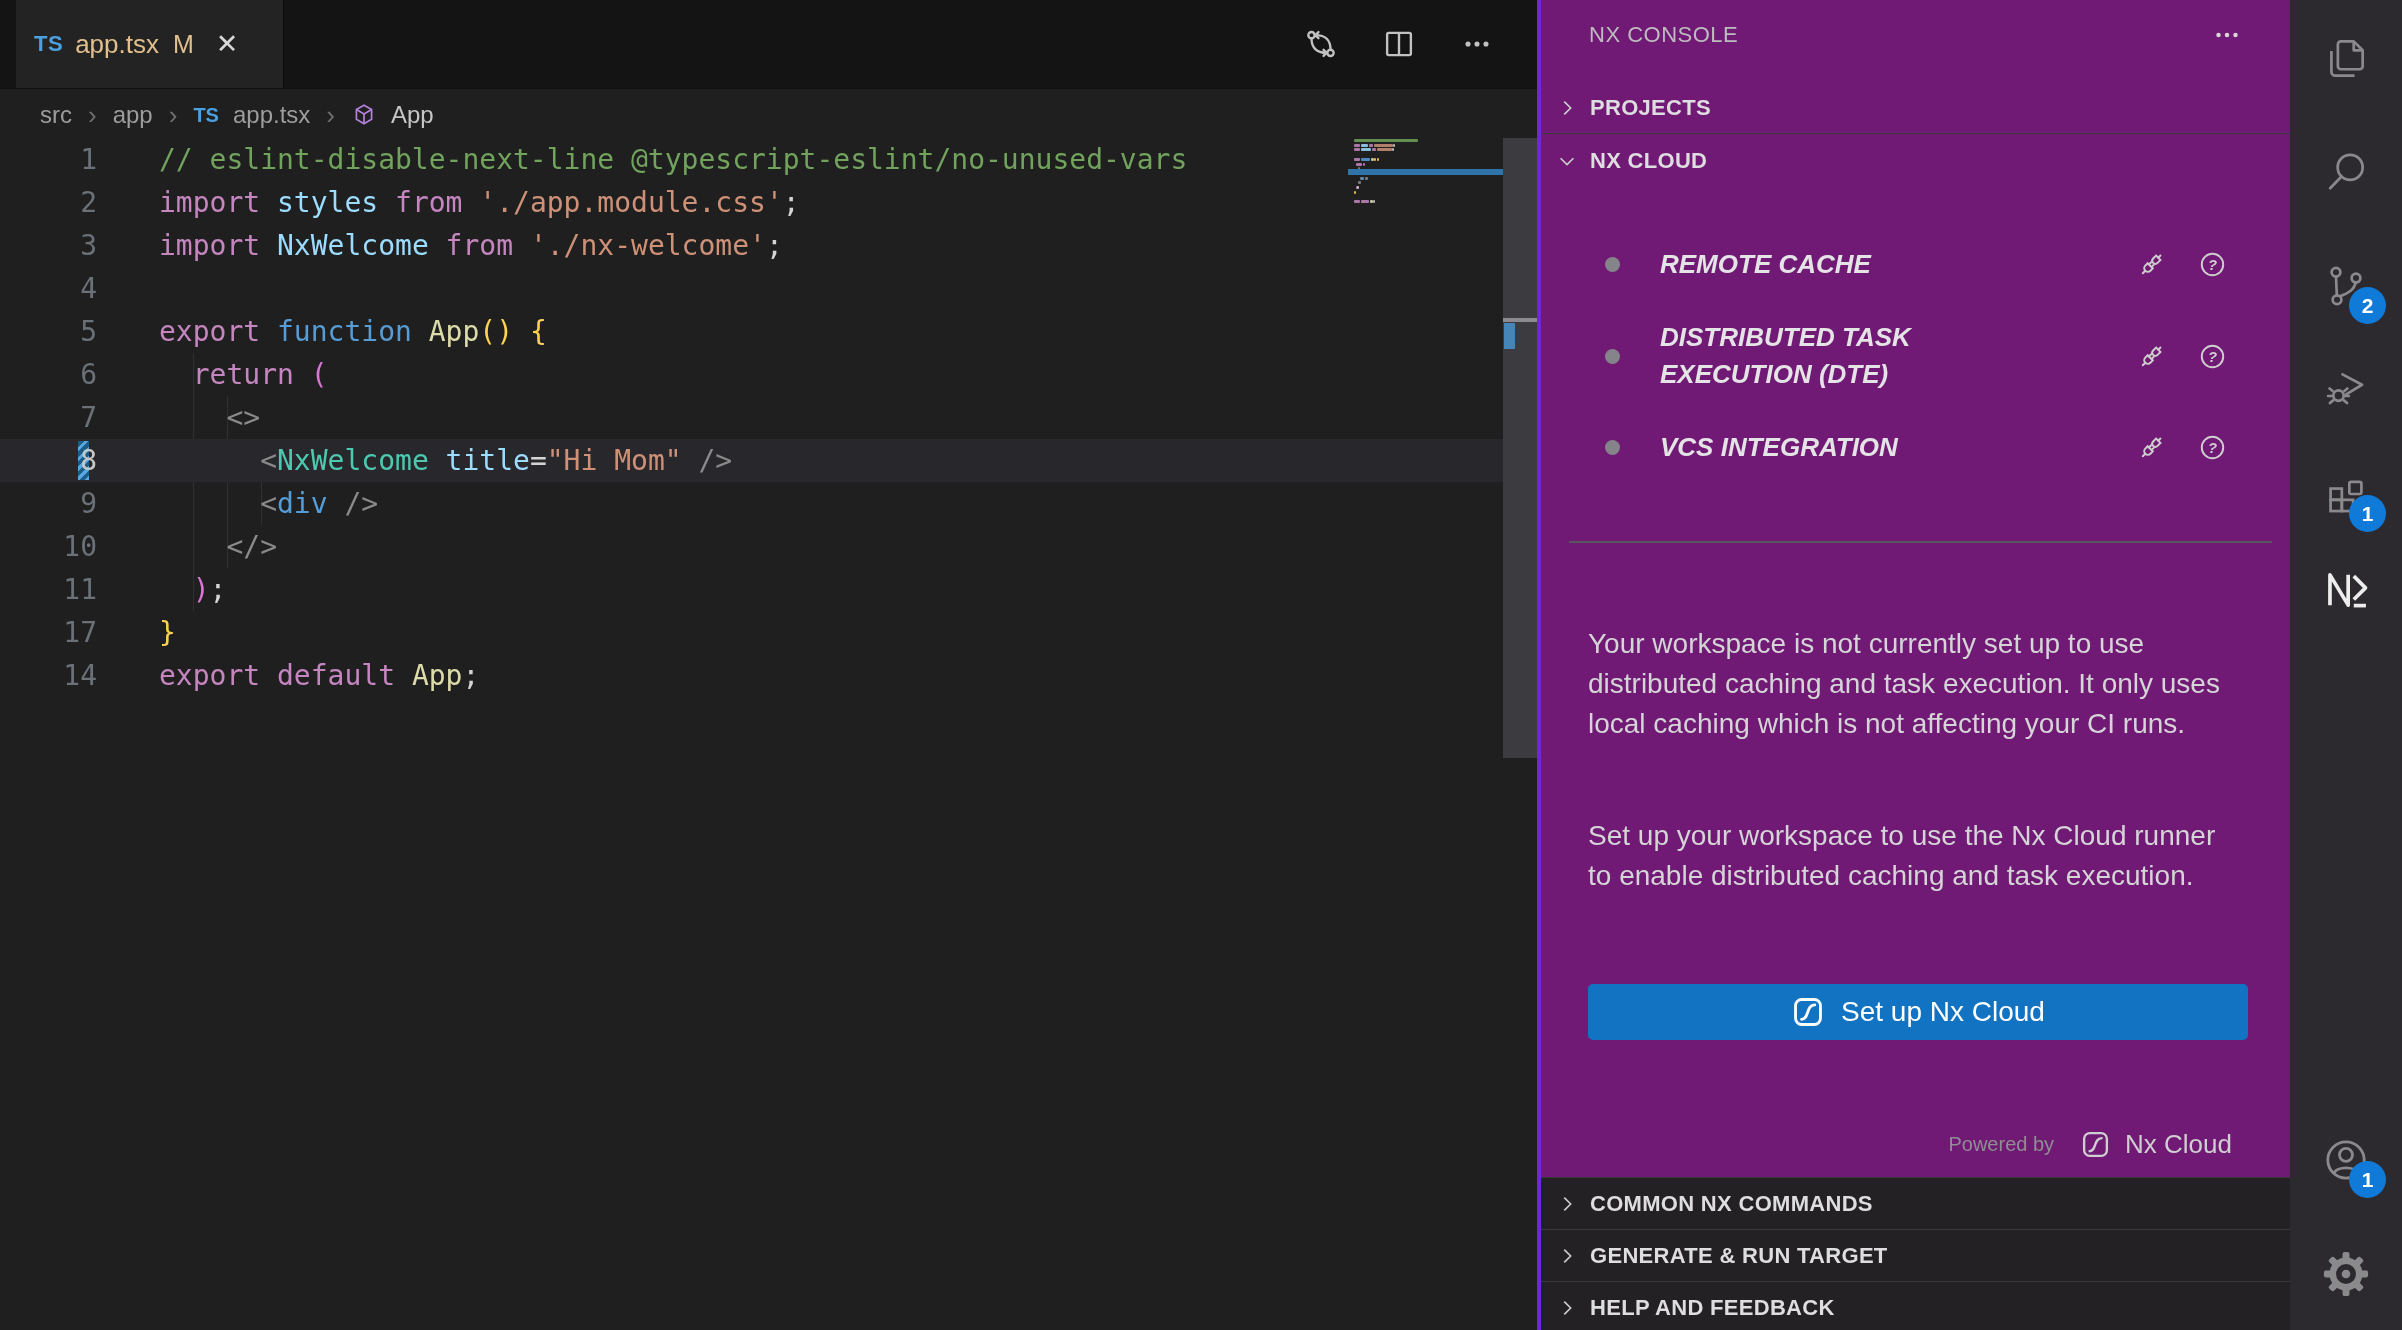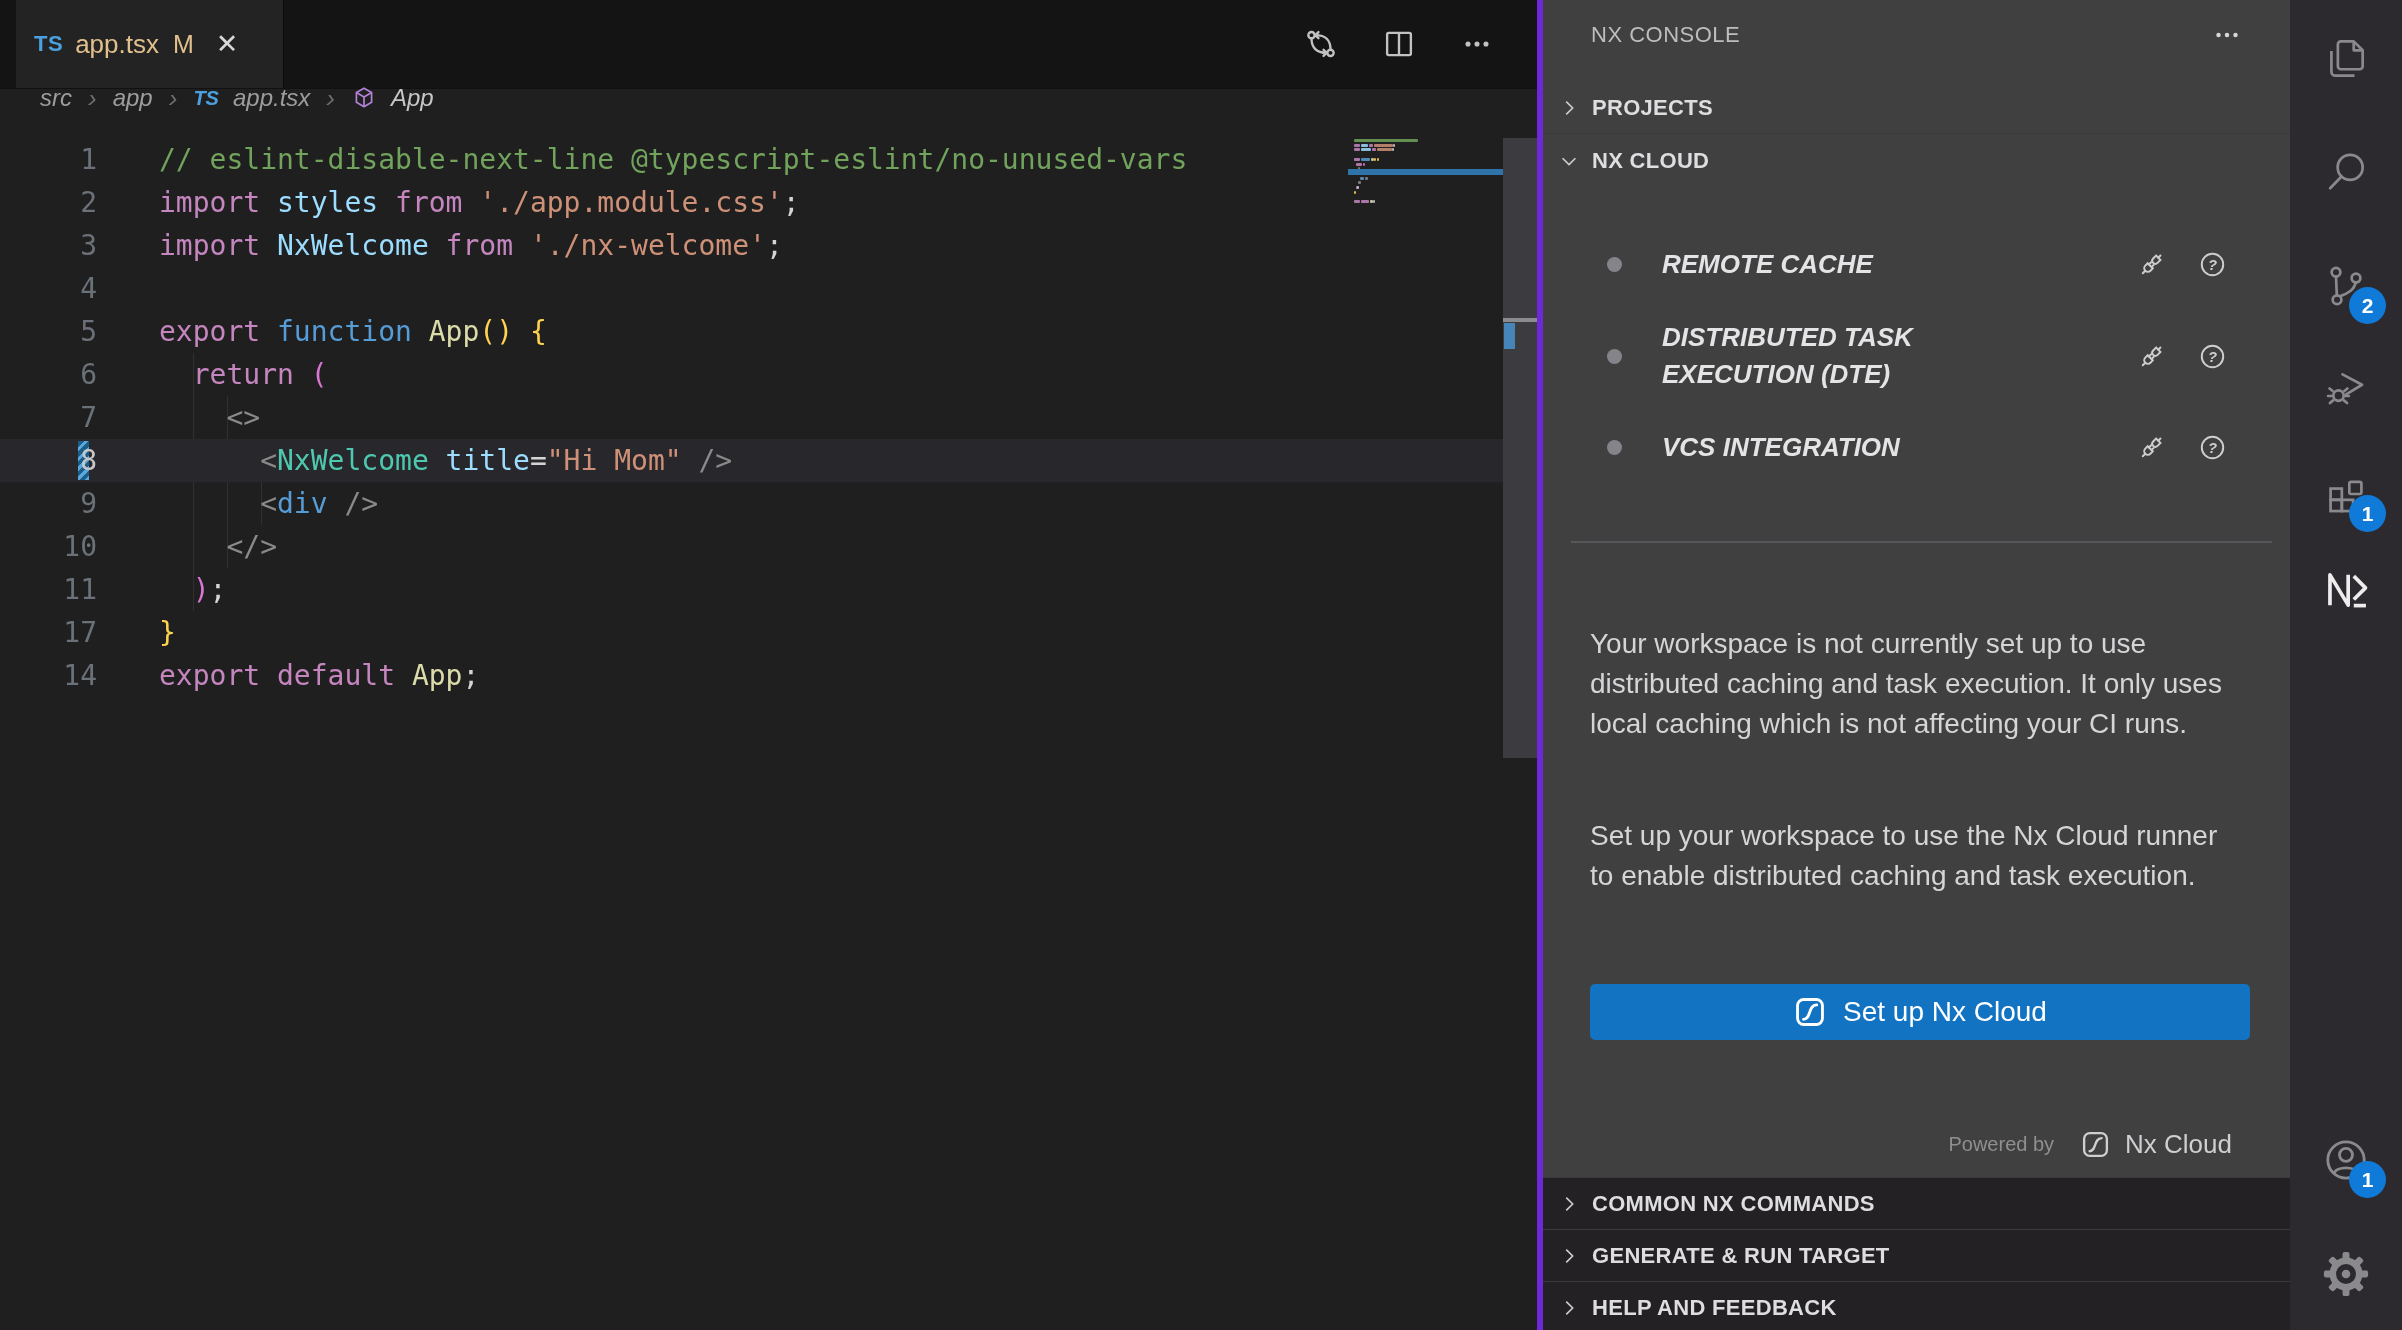--- a/index.html
+++ b/index.html
@@ -15,22 +15,22 @@
   .tab{position:absolute;left:16px;top:0;height:88px;width:268px;background:#242324;
        display:flex;align-items:center;padding:0 18px;box-sizing:border-box;
        border-right:1px solid #0c0c0c;cursor:pointer;}
   .ts-label{color:#4ba0df;font-weight:bold;font-size:22px;letter-spacing:.5px;}
   .tab-name{color:#e2c08d;font-size:26px;margin-left:12px;}
   .tab-git{color:#e2c08d;font-size:25px;margin-left:14px;}
   .tab-close{color:#d8d8d8;font-size:27px;margin-left:22px;cursor:pointer;line-height:1;}
   .editor-actions{position:absolute;right:40px;top:0;height:88px;display:flex;align-items:center;gap:38px;}
   .ea-btn{width:40px;height:40px;display:flex;align-items:center;justify-content:center;cursor:pointer;color:#c2c2c2;}
 
-  .breadcrumb{position:absolute;left:0;top:73px;width:100%;height:50px;display:flex;
-              align-items:center;padding-left:40px;box-sizing:border-box;font-size:24px;color:#9d9d9d;gap:14px;font-style:italic;}
+  .breadcrumb{position:absolute;left:0;top:90px;width:100%;height:50px;display:flex;
+              align-items:center;padding-left:40px;box-sizing:border-box;font-size:24px;color:#9d9d9d;gap:14px;}
   .bc-sep{color:#6f6f6f;font-size:26px;padding:0 2px;}
   .bc-item{cursor:pointer;}
   .bc-ts{color:#4ba0df;font-weight:bold;font-size:20px;}
   .bc-symbol{color:#c6c6c6;}
 
   #code{position:absolute;left:0;top:138px;width:100%;height:1192px;
         font-family:"DejaVu Sans Mono","Liberation Mono",monospace;font-size:28px;}
   .code-line{position:relative;height:43px;line-height:43px;white-space:pre;}
   .code-line .ln{position:absolute;left:0;top:0;width:97px;text-align:right;color:#6b7178;}
   .code-line .lt{position:absolute;left:159px;top:0;}
@@ -42,22 +42,22 @@
 
   #minimap{position:absolute;left:1348px;top:138px;width:156px;height:84px;}
   .mm-t{position:absolute;height:3px;border-radius:1px;opacity:.85;}
   .mm-hl{position:absolute;left:1348px;top:169px;width:170px;height:6px;background:#2f74a8;}
   .scrollbar{position:absolute;left:1503px;top:0;width:34px;height:1330px;}
   .sb-thumb{position:absolute;left:0;top:138px;width:34px;height:620px;background:#3c3b40;cursor:grab;}
   .ov-gray{position:absolute;left:0;top:318px;width:34px;height:4px;background:#8b8a8e;}
   .ov-blue{position:absolute;left:1px;top:323px;width:11px;height:26px;background:#4585b8;}
 
   
-  #panel{position:absolute;left:1537px;top:0;width:753px;height:1330px;background:#404040;
-         border-left:6px solid #6d28d9;box-sizing:border-box;color:#d5d4d6;}
+  #panel{position:absolute;left:1537px;top:0;width:753px;height:1330px;background:#701a75;
+         border-left:4px solid #6d28d9;box-sizing:border-box;color:#d5d4d6;}
   .panel-header{position:absolute;left:0;top:0;width:100%;height:70px;display:flex;align-items:center;}
   .panel-title{margin-left:48px;font-size:22px;letter-spacing:.5px;color:#bdbcbe;}
   .panel-more{margin-left:auto;margin-right:46px;color:#d6d6d6;cursor:pointer;}
   .sec-row{position:absolute;left:0;width:100%;display:flex;align-items:center;cursor:pointer;}
   .sec-chevron{margin-left:15px;color:#cccccc;width:22px;height:22px;}
   .sec-label{margin-left:12px;font-size:22px;font-weight:bold;color:#dedde0;letter-spacing:.3px;}
   .row-projects{top:84px;height:48px;}
   .row-nxcloud{top:134px;height:54px;}
   .div-line{position:absolute;left:0;width:100%;height:1px;background:#3b393e;}
   .cloud-items{position:absolute;left:0;top:232px;width:100%;font-style:italic;}

